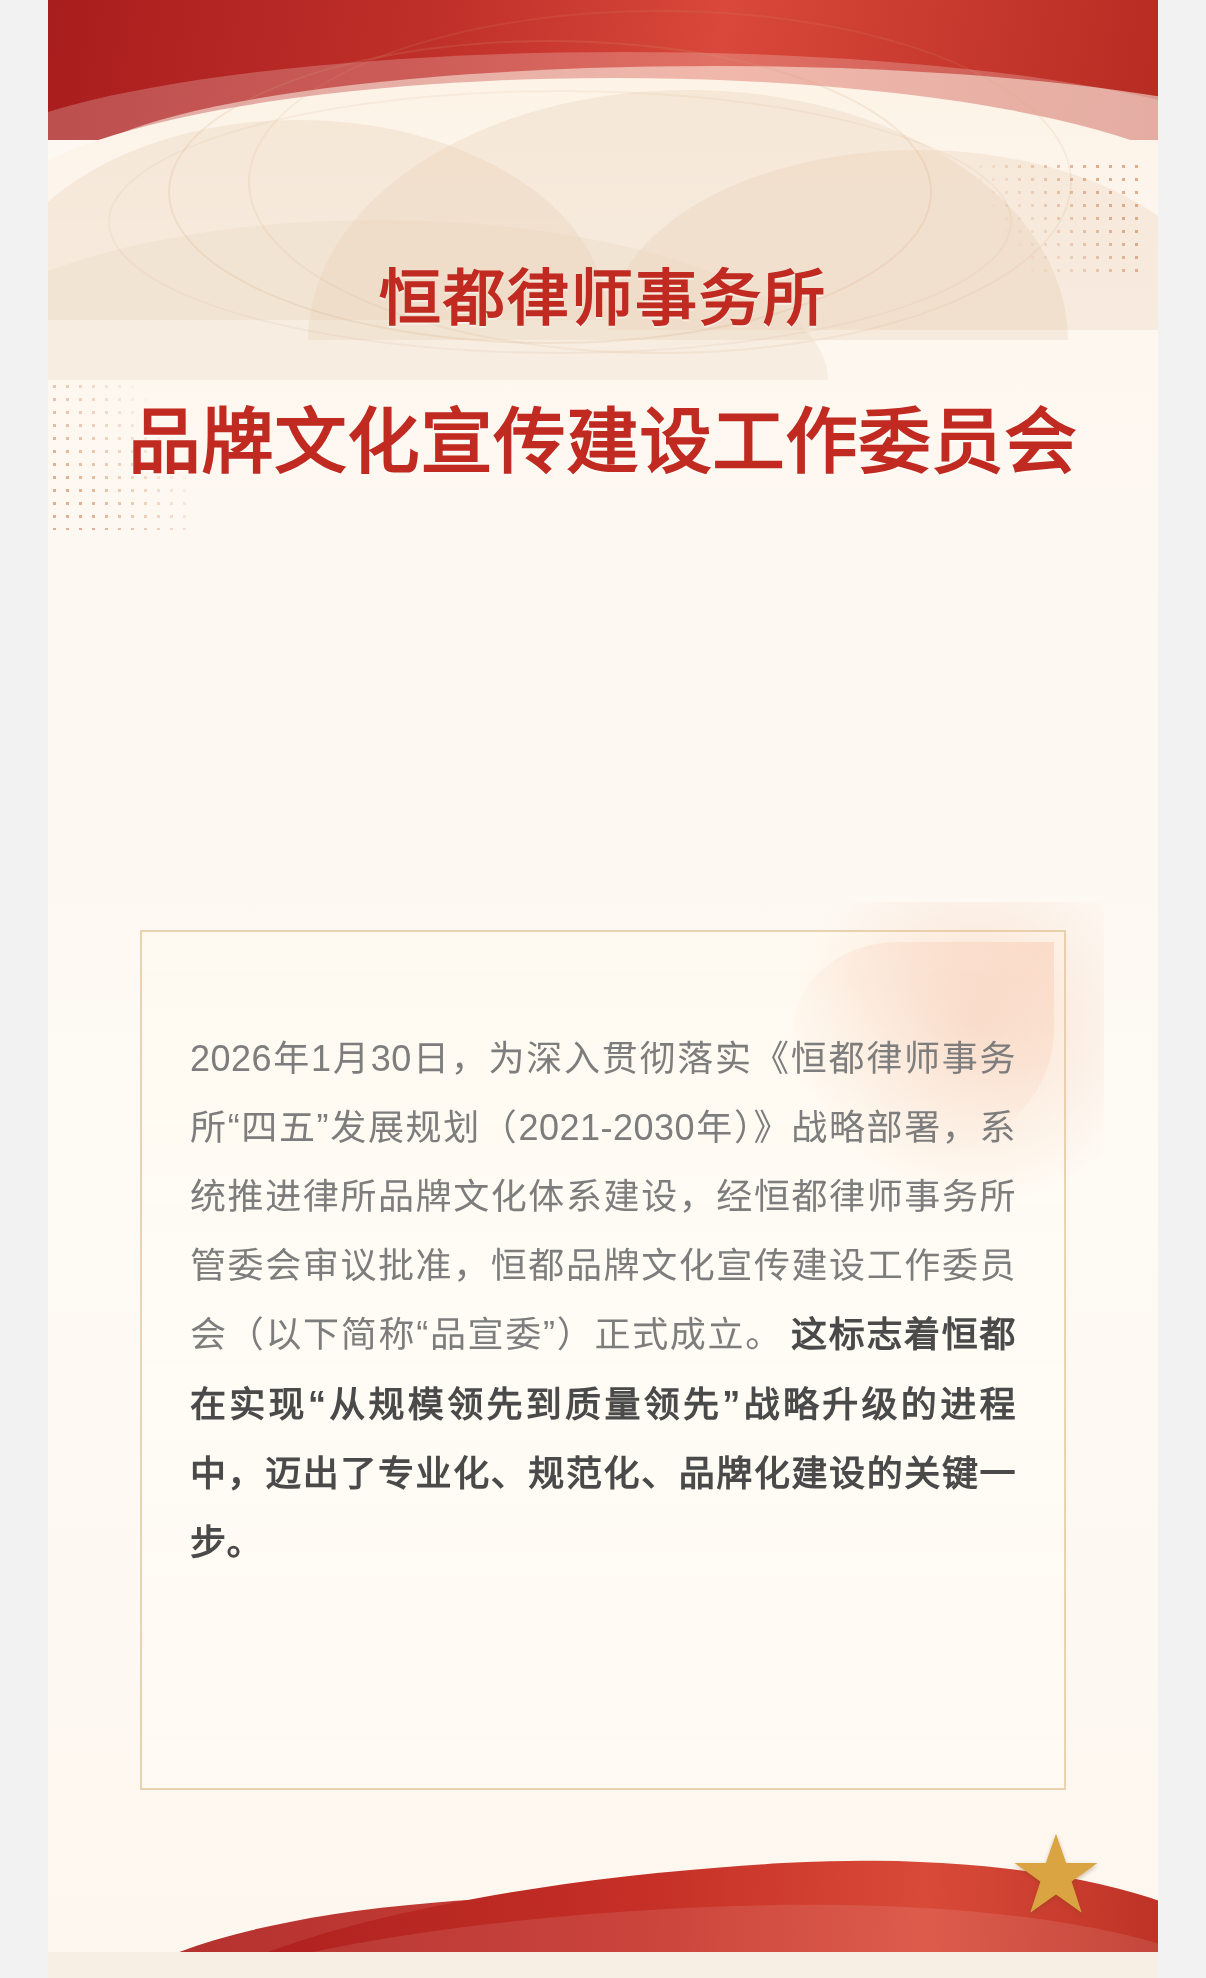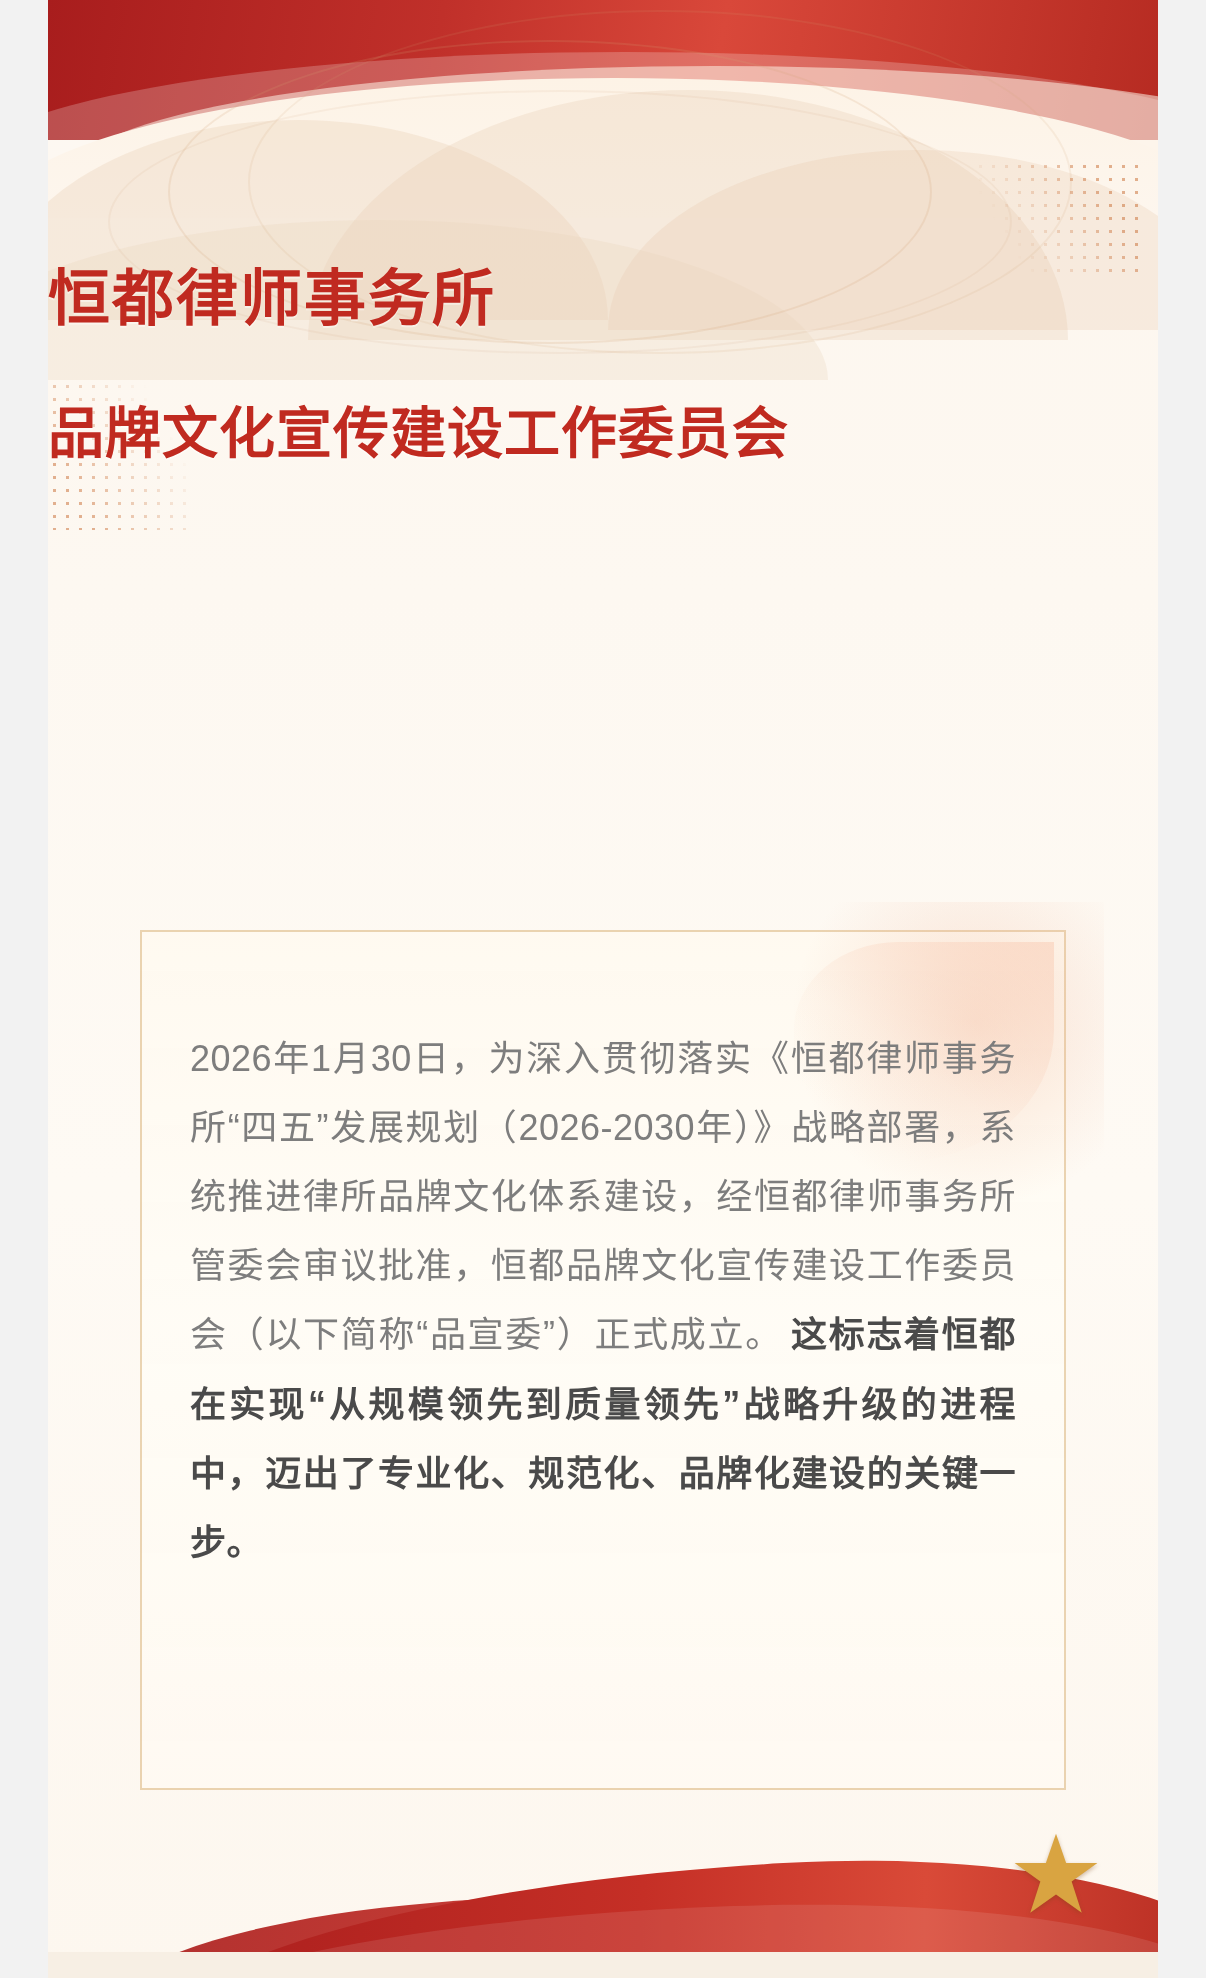--- a/index.html
+++ b/index.html
@@ -109,30 +109,31 @@
     width: 140px; height: 150px;
     -webkit-mask-image: linear-gradient(60deg, #000 20%, transparent 80%);
             mask-image: linear-gradient(60deg, #000 20%, transparent 80%);
   }
 
   
   .title-block {
     position: absolute;
     left: 0; top: 268px;
     width: 1110px;
+    text-align: center;
   }
   .title-line {
     color: #c02a20;
     font-weight: 700;
     letter-spacing: 2px;
     line-height: 1.0;
     text-shadow: 0 2px 0 rgba(255,255,255,0.45);
   }
   .title-line.l1 { font-size: 62px; margin-bottom: 76px; }
-  .title-line.l2 { font-size: 56px; margin-bottom: 76px; letter-spacing: 1px; }
+  .title-line.l2 { font-size: 72px; margin-bottom: 76px; letter-spacing: 1px; }
   .title-line.l3 { font-size: 58px; }
 
   
   .card {
     position: absolute;
     left: 92px;
     top: 930px;
     width: 926px;
     min-height: 860px;
     border: 2px solid rgba(216,178,122,0.55);
@@ -256,21 +257,21 @@
     <div class="dots left"></div>
 
     <div class="title-block">
       <div class="title-line l1">恒都律师事务所</div>
       <div class="title-line l2">品牌文化宣传建设工作委员会</div>
     </div>
 
     <div class="card">
       <div class="card-glow"></div>
       <div class="card-sheen"></div>
-      <p class="body-text"><span>2026年1月30日，为深入贯彻落实《恒都律师事务所“四五”发展规划（2026-2030年）》战略部署，系统推进律所品牌文化体系建设，经恒都律师事务所管委会审议批准，恒都品牌文化宣传建设工作委员会（以下简称“品宣委”）正式成立。</span><span class="bold">这标志着恒都在实现“从规模领先到质量领先”战略升级的进程中，迈出了专业化、规范化、品牌化建设的关键一步。</span></p>
+      <p class="body-text"><span>2026年1月30日，为深入贯彻落实《恒都律师事务所“四五”发展规划（2021-2030年）》战略部署，系统推进律所品牌文化体系建设，经恒都律师事务所管委会审议批准，恒都品牌文化宣传建设工作委员会（以下简称“品宣委”）正式成立。</span><span class="bold">这标志着恒都在实现“从规模领先到质量领先”战略升级的进程中，迈出了专业化、规范化、品牌化建设的关键一步。</span></p>
     </div>
 
     <div class="ribbon-wrap">
       <div class="ribbon r2"></div>
       <div class="ribbon r1"></div>
       <div class="ribbon-shade"></div>
     </div>
 
     <svg class="star" viewBox="0 0 100 100" aria-hidden="true">
       <polygon points="50,4 61,36 95,36 67,56 78,90 50,70 22,90 33,56 5,36 39,36" fill="currentColor"></polygon>

